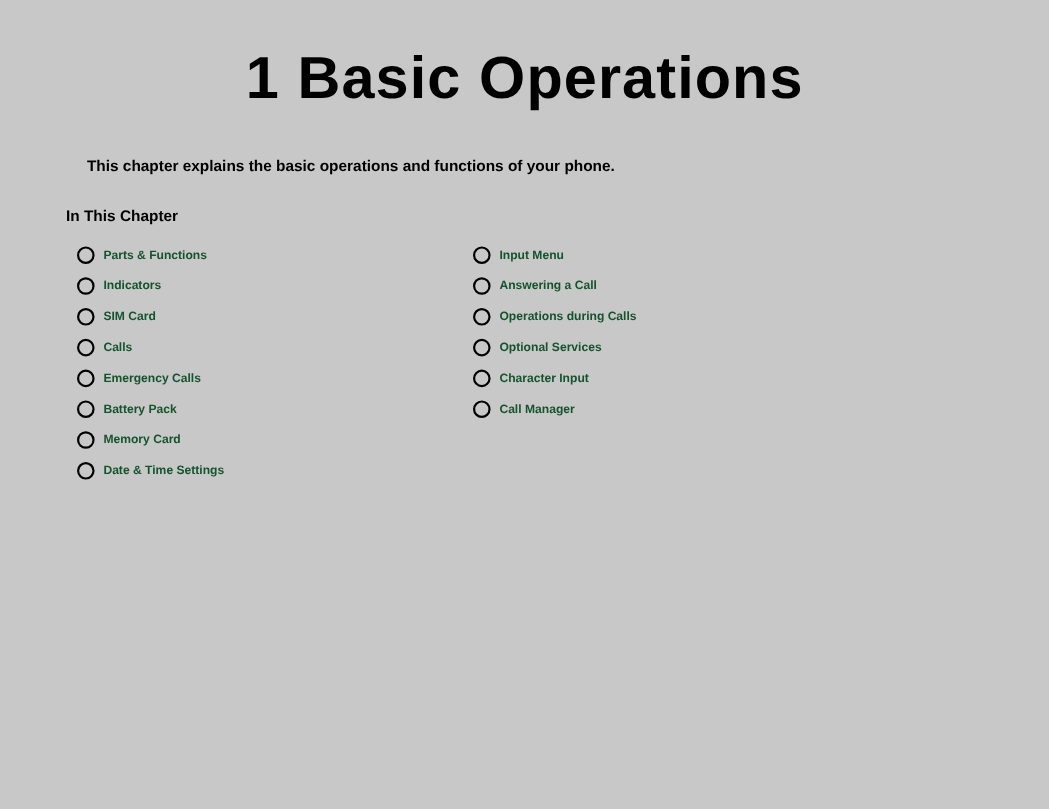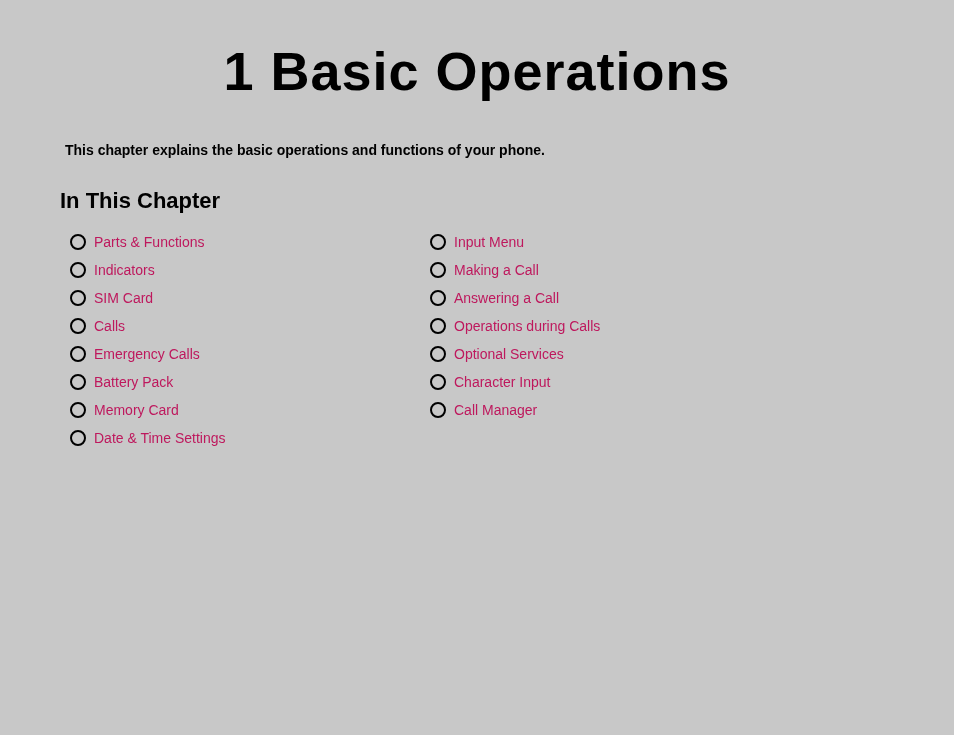--- a/index.html
+++ b/index.html
@@ -30,25 +30,25 @@
       color: #000;
       margin-bottom: 40px;
       letter-spacing: 1px;
     }
 
     .description {
       font-size: 14px;
       font-weight: 700;
       color: #000;
       margin-bottom: 30px;
-      margin-left: 5px;
+      margin-left: 19px;
     }
 
     .section-heading {
-      font-size: 22px;
+      font-size: 14px;
       font-weight: 900;
       color: #000;
       margin-bottom: 16px;
     }
 
     .toc-container {
       display: flex;
       gap: 0;
       margin-left: 10px;
     }
@@ -74,23 +74,23 @@
     .toc-bullet {
       width: 16px;
       height: 16px;
       border: 2px solid #000;
       border-radius: 50%;
       flex-shrink: 0;
       background: transparent;
     }
 
     .toc-label {
-      font-size: 14px;
-      font-weight: 400;
-      color: #be185d;
+      font-size: 11px;
+      font-weight: 700;
+      color: #14532d;
     }
   </style>
 </head>
 <body>
 
 <div class="page">
   <h1 class="chapter-title">1   Basic Operations</h1>
 
   <p class="description">This chapter explains the basic operations and functions of your phone.</p>
 
@@ -131,24 +131,20 @@
           <span class="toc-label">Date &amp; Time Settings</span>
         </div>
       </div>
     <div class="toc-column" id="right-col">
         <div class="toc-item">
           <span class="toc-bullet"></span>
           <span class="toc-label">Input Menu</span>
         </div>
         <div class="toc-item">
           <span class="toc-bullet"></span>
-          <span class="toc-label">Making a Call</span>
-        </div>
-        <div class="toc-item">
-          <span class="toc-bullet"></span>
           <span class="toc-label">Answering a Call</span>
         </div>
         <div class="toc-item">
           <span class="toc-bullet"></span>
           <span class="toc-label">Operations during Calls</span>
         </div>
         <div class="toc-item">
           <span class="toc-bullet"></span>
           <span class="toc-label">Optional Services</span>
         </div>

